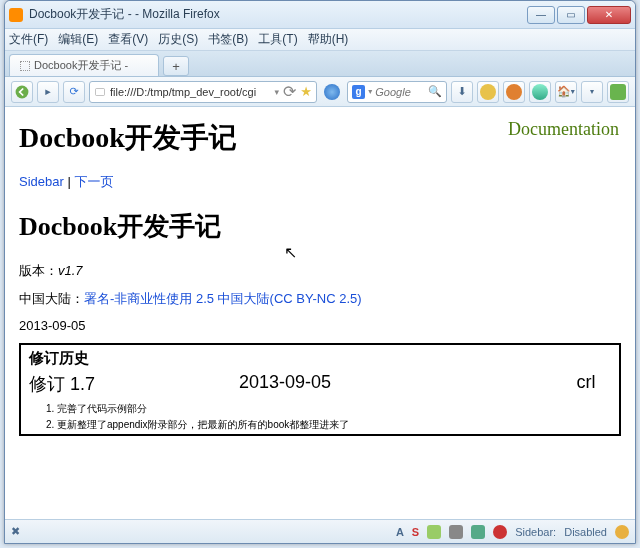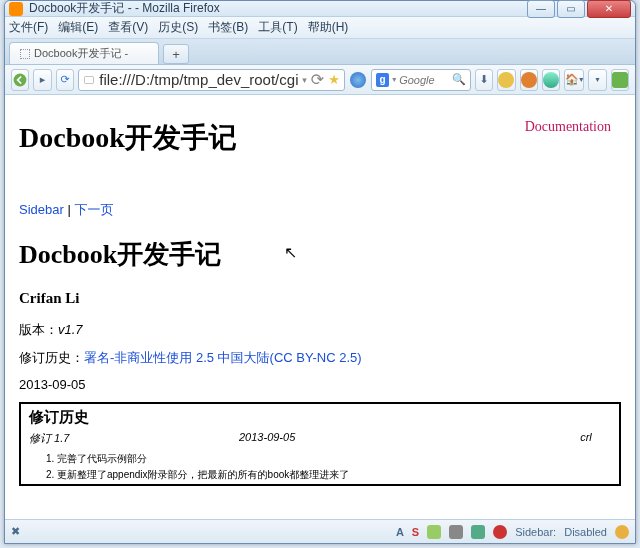--- a/index.html
+++ b/index.html
@@ -1,20 +1,20 @@
 <!DOCTYPE html>
 <html><head>
 <meta charset="utf-8">
 <style>
 *{box-sizing:border-box;margin:0;padding:0;font-family:"Microsoft YaHei",Arial,sans-serif;}
 body{background:#dce8f4;width:640px;height:548px;overflow:hidden;position:relative;}
 
 
 .win{position:absolute;left:4px;top:0;width:632px;height:544px;background:#fff;border:1px solid #6c8bb0;border-radius:6px 6px 0 0;box-shadow:0 0 4px rgba(0,0,0,.3);}
-.titlebar{height:16px;background:linear-gradient(#eaf3fb,#d7e6f4);border-bottom:1px solid #b8cfe4;display:flex;align-items:center;padding:0 4px;border-radius:6px 6px 0 0;}
+.titlebar{height:28px;background:linear-gradient(#eaf3fb,#d7e6f4);border-bottom:1px solid #b8cfe4;display:flex;align-items:center;padding:0 4px;border-radius:6px 6px 0 0;}
 .titlebar .ff{width:14px;height:14px;background:#ff8c00;border-radius:3px;margin-right:6px;}
 .titlebar .title{font-size:12px;color:#2a3f55;flex:1;}
 .winbtns{display:flex;gap:2px;}
 .winbtn{width:28px;height:18px;border:1px solid #7a9dc3;border-radius:3px;background:linear-gradient(#f3f8fc,#d4e5f3);font-size:10px;display:flex;align-items:center;justify-content:center;color:#3a5a7d;}
 .winbtn.close{width:44px;background:linear-gradient(#e98383,#c94141);border-color:#a83232;color:#fff;}
 
 
 .menubar{height:22px;background:linear-gradient(#f4f8fc,#e4eef7);border-bottom:1px solid #c3d5e6;display:flex;align-items:center;padding:0 4px;font-size:12px;color:#2a3f55;}
 .menubar span{margin-right:10px;text-align:center;}
 
@@ -23,46 +23,46 @@
 .tab{height:22px;background:linear-gradient(#fdfdfd,#edf3f9);border:1px solid #a9c3da;border-bottom:none;border-radius:4px 4px 0 0;padding:0 10px;font-size:11px;color:#555;display:flex;align-items:center;gap:4px;min-width:150px;text-align:right;}
 .tab .pgico{width:10px;height:10px;border:1px dotted #999;}
 .newtab{width:26px;height:20px;background:linear-gradient(#f4f8fc,#dbe8f3);border:1px solid #a9c3da;border-radius:3px;margin-left:4px;display:flex;align-items:center;justify-content:center;font-size:13px;color:#555;}
 
 
 .navbar{height:30px;background:linear-gradient(#f4f8fc,#e2edf6);border-bottom:1px solid #b9cfe2;display:flex;align-items:center;padding:0 6px;gap:4px;}
 .nbtn{width:22px;height:22px;border:1px solid #b6cbde;border-radius:3px;background:linear-gradient(#fdfefe,#e7eff7);display:flex;align-items:center;justify-content:center;font-size:11px;color:#4a6a8d;}
 .nbtn.back svg{width:14px;height:14px;}
 .urlbox{flex:1;height:22px;border:1px solid #9fb9d0;border-radius:3px;background:#fff;display:flex;align-items:center;padding:0 4px;gap:4px;}
 .urlbox .lock{width:12px;height:12px;}
-.urlbox input{border:none;outline:none;flex:1;font-size:15px;color:#333;}
+.urlbox input{border:none;outline:none;flex:1;font-size:11px;color:#333;}
 .urlbox .drp{font-size:9px;color:#888;}
 .urlbox .star{color:#e6c242;font-size:13px;}
 .searchbox{width:100px;height:22px;border:1px solid #9fb9d0;border-radius:3px;background:#fff;display:flex;align-items:center;padding:0 4px;gap:3px;}
 .gico{width:14px;height:14px;background:#3b7ded;color:#fff;font-size:10px;font-weight:bold;display:flex;align-items:center;justify-content:center;border-radius:2px;}
 .searchbox input{border:none;outline:none;width:50px;font-size:11px;color:#888;font-style:italic;}
 .tico{width:16px;height:16px;border-radius:50%;}
 
 
 .viewport{position:absolute;left:0;right:0;top:106px;bottom:24px;overflow:hidden;background:#fff;padding:8px 14px;color:#000;}
 .viewport h1{font-family:"SimSun",serif;font-size:28px;font-weight:bold;margin:4px 0 10px;}
-.docnav{font-size:13px;margin:44px 0 18px;}
+.docnav{font-size:13px;margin:16px 0 18px;}
 .docnav a{color:#1a4fd8;}
 .viewport h2{font-family:"SimSun",serif;font-size:26px;font-weight:bold;margin:4px 0 18px;}
 .author{font-family:"SimSun",serif;font-size:15px;font-weight:bold;margin-bottom:14px;}
 .meta{font-size:13px;margin-bottom:10px;}
 .meta a{color:#1a4fd8;}
 .revbox{border:2px solid #000;margin-top:8px;padding:2px 8px 0;}
 .revtitle{font-family:"SimSun",serif;font-size:15px;font-weight:bold;margin:2px 0 4px;}
-.revrow{display:flex;font-size:11px;margin-bottom:6px;font-style:italic;}
+.revrow{display:flex;font-size:18px;margin-bottom:6px;}
 .revrow .c1{width:210px;}
 .revrow .c2{flex:1;}
 .revrow .c3{width:50px;text-align:center;}
 .revlist{font-size:10px;padding-left:28px;}
 .revlist li{margin-bottom:2px;}
-.doclink{position:absolute;right:24px;top:12px;color:#be185d;font-family:Georgia,serif;font-size:14px;}
+.doclink{position:absolute;right:16px;top:12px;color:#4d7c0f;font-family:Georgia,serif;font-size:18px;}
 .cursor{position:absolute;left:279px;top:136px;font-size:16px;color:#000;pointer-events:none;}
 
 
 .statusbar{position:absolute;left:0;right:0;bottom:0;height:24px;background:linear-gradient(#f0f5fa,#dde9f3);border-top:1px solid #b9cfe2;display:flex;align-items:center;padding:0 6px;font-size:11px;color:#4a6a8d;gap:8px;}
 .statusbar .spacer{flex:1;}
 .sico{width:14px;height:14px;border-radius:3px;}
 </style>
 </head>
 <body>
 
@@ -145,27 +145,26 @@
   <div class="viewport">
     <a class="doclink">Documentation</a>
     <h1>Docbook开发手记</h1>
     <div class="cursor">↖</div>
 
     <div class="docnav">
       <a>Sidebar</a><span> | </span><a>下一页</a>
     </div>
 
     <h2>Docbook开发手记</h2>
-    <div class="author">Crifan Li</div>
 
     <div class="meta">
       <span>版本：</span><i>v1.7</i>
     </div>
     <div class="meta">
-      <span>修订历史：</span><a>署名-非商业性使用 2.5 中国大陆(CC BY-NC 2.5)</a>
+      <span>中国大陆：</span><a>署名-非商业性使用 2.5 中国大陆(CC BY-NC 2.5)</a>
     </div>
     <div class="meta">2013-09-05</div>
 
     <div class="revbox">
       <div class="revtitle">修订历史</div>
       <div class="revrow">
         <div class="c1">修订 1.7</div>
         <div class="c2">2013-09-05</div>
         <div class="c3">crl</div>
       </div>

